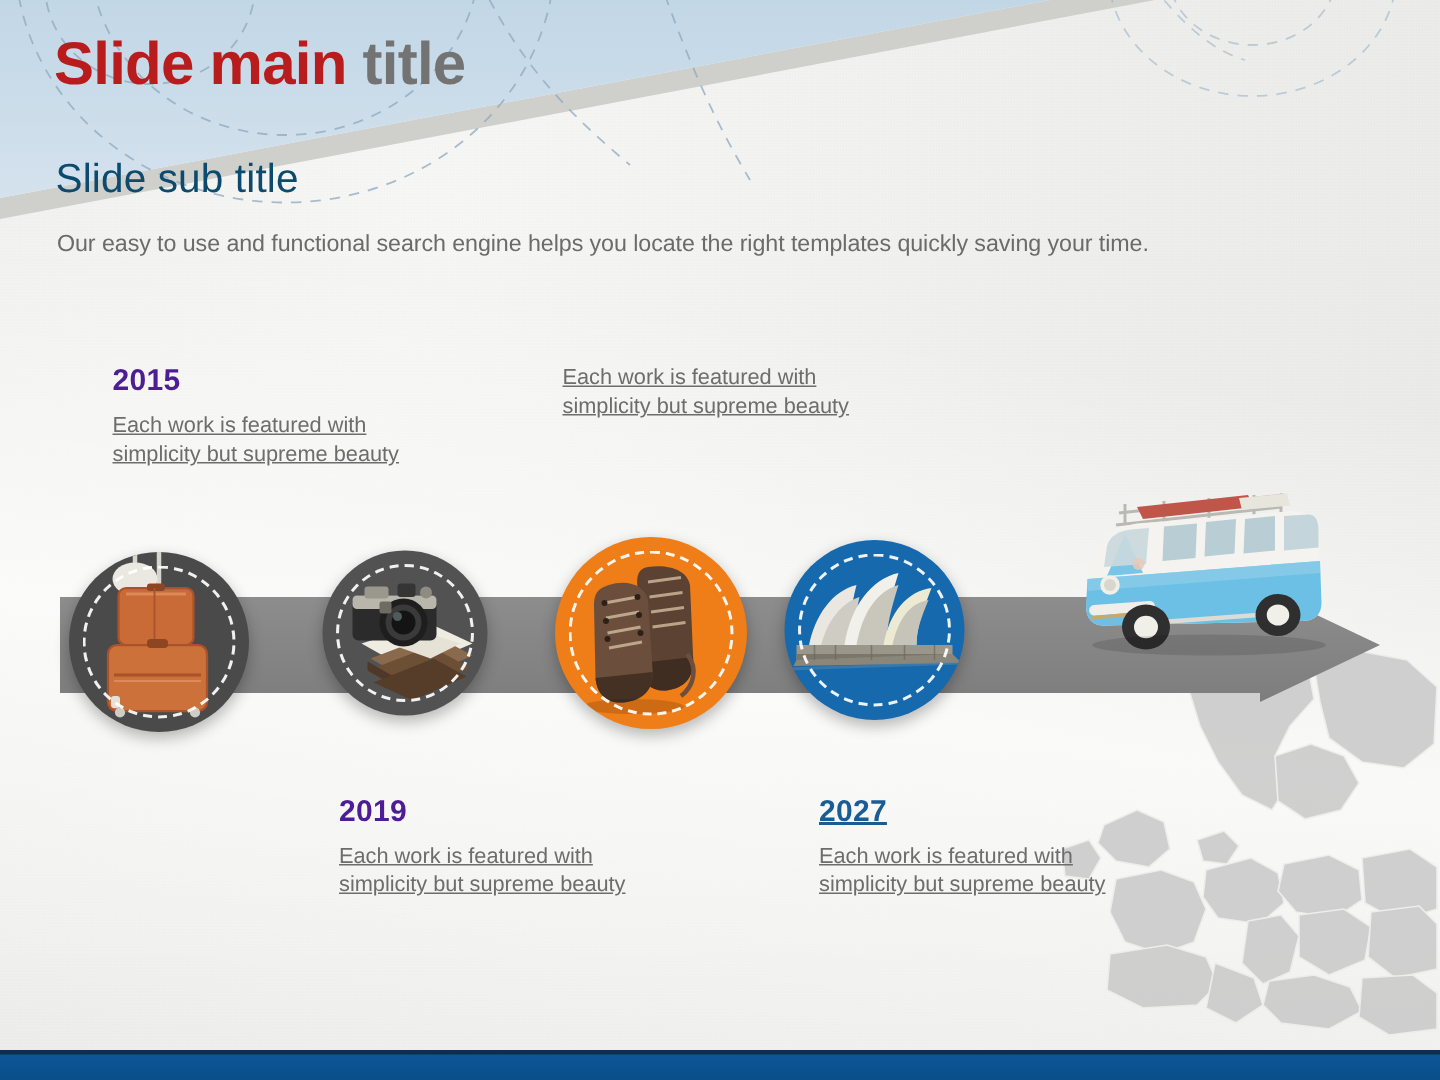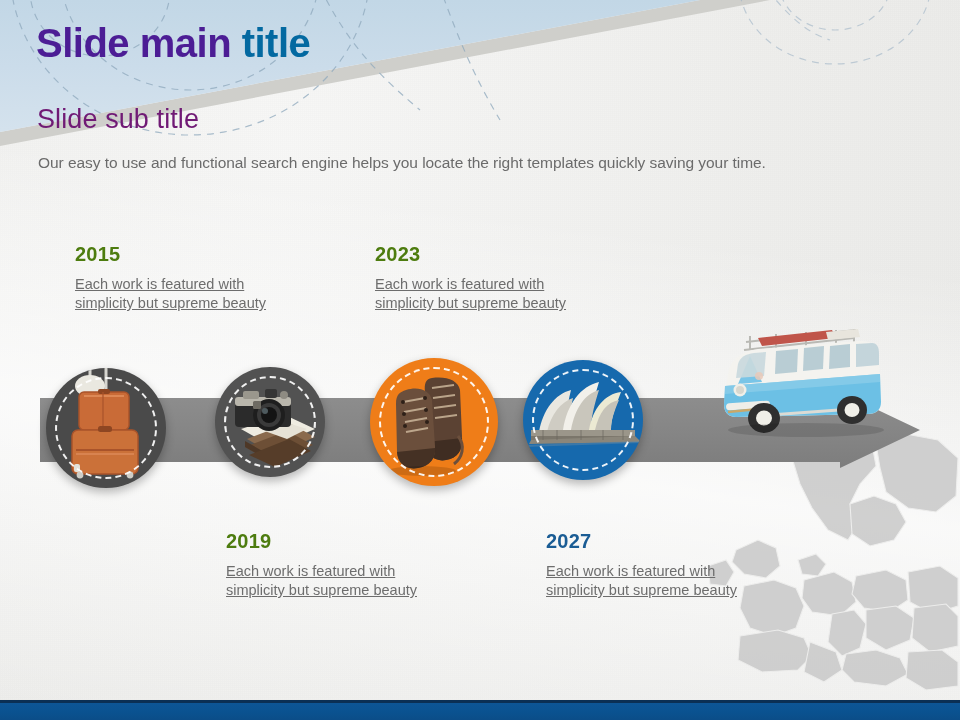--- a/index.html
+++ b/index.html
@@ -73,29 +73,29 @@
     left: 36px;
     top: 22px;
   }
   .slide-title {
     font-size: 40px;
     font-weight: bold;
     letter-spacing: -.5px;
     line-height: 1.05;
     white-space: nowrap;
   }
-  .slide-title .t-main { color: #4c1d95; }
-  .slide-title .t-sub  { color: #0369a1; }
+  .slide-title .t-main { color: #b91c1c; }
+  .slide-title .t-sub  { color: #737373; }
 
   .sub-title {
     position: absolute;
     left: 37px;
     top: 104px;
     font-size: 27px;
-    color: #701a75;
+    color: #0c4a6e;
     letter-spacing: .1px;
   }
   .sub-desc {
     position: absolute;
     left: 38px;
     top: 154px;
     font-size: 15.5px;
     color: #6b6b6b;
     letter-spacing: -.05px;
     white-space: nowrap;
@@ -140,25 +140,25 @@
     border-radius: 50%;
     overflow: hidden;
   }
   .node .art svg { position: absolute; left: 0; top: 0; }
 
   
   .caption { position: absolute; }
   .cap-year {
     font-size: 20px;
     font-weight: bold;
-    color: #4d7c0f;
+    color: #4c1d95;
     letter-spacing: .2px;
     margin-bottom: 9px;
   }
-  .cap-year.accent { color: #1a5c94; }
+  .cap-year.accent { color: #1a5c94; text-decoration: underline; }
   .cap-text {
     font-size: 14.5px;
     color: #6d6d6d;
     line-height: 1.32;
     white-space: pre-line;
     text-decoration: underline;
   }
 
   
   .footer-bar {
@@ -405,21 +405,20 @@
     <div class="dash-ring"></div>
   </div>
 
   <div class="caption" style="left:75px; top:243px; width:250px;">
     <div class="cap-year">2015</div>
     <div class="cap-text">Each work is featured with
 simplicity but supreme beauty</div>
   </div>
 
   <div class="caption" style="left:375px; top:243px; width:250px;">
-    <div class="cap-year">2023</div>
     <div class="cap-text">Each work is featured with
 simplicity but supreme beauty</div>
   </div>
 
   <div class="caption" style="left:226px; top:530px; width:250px;">
     <div class="cap-year">2019</div>
     <div class="cap-text">Each work is featured with
 simplicity but supreme beauty</div>
   </div>
 

